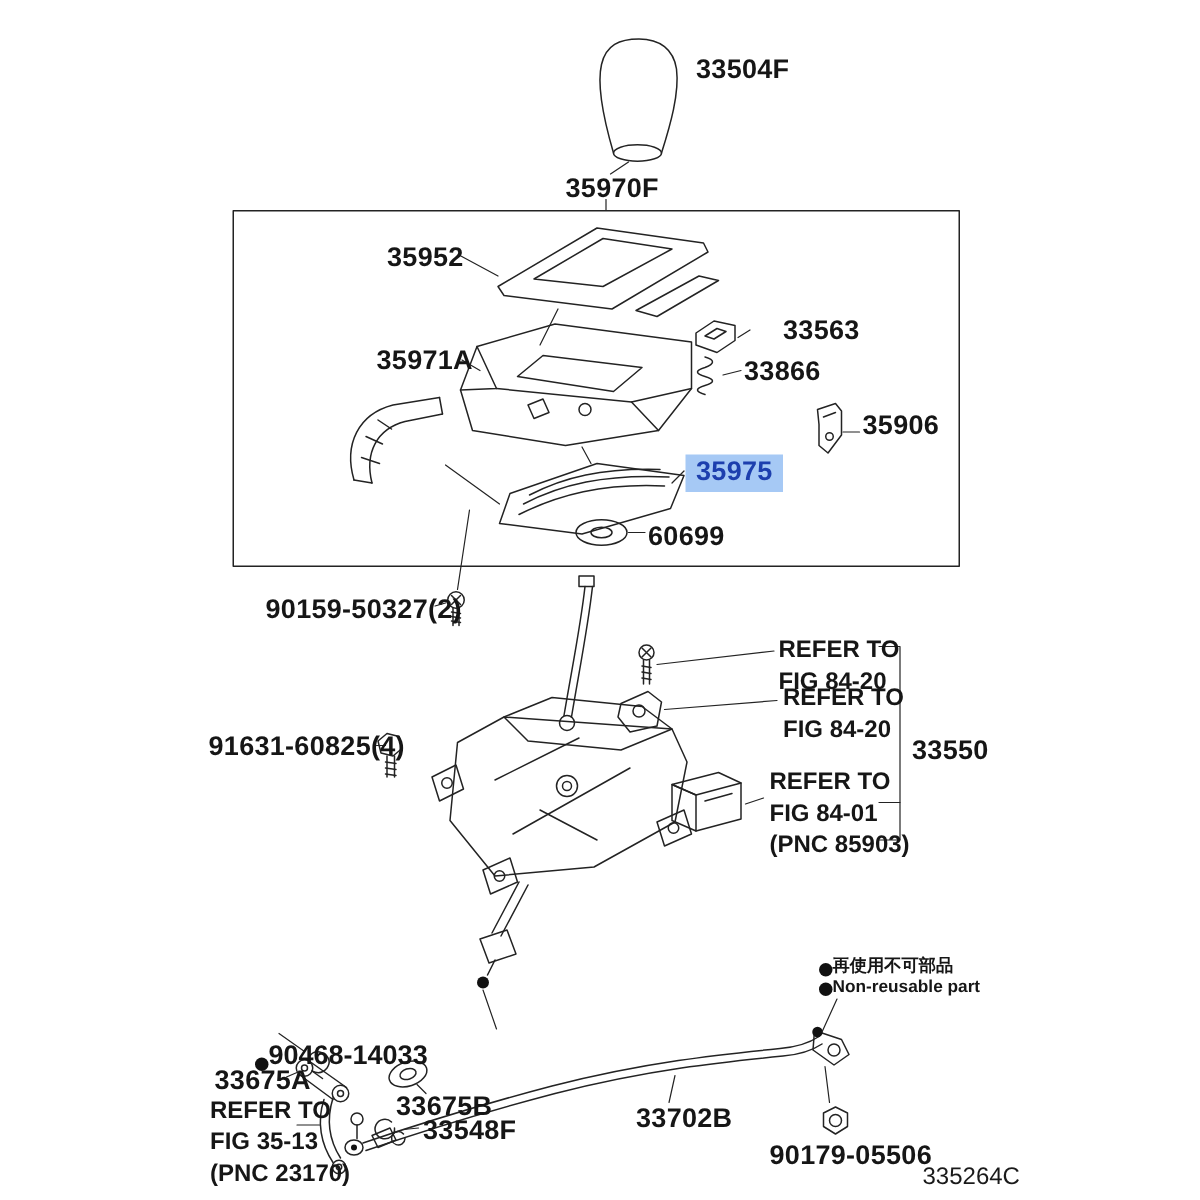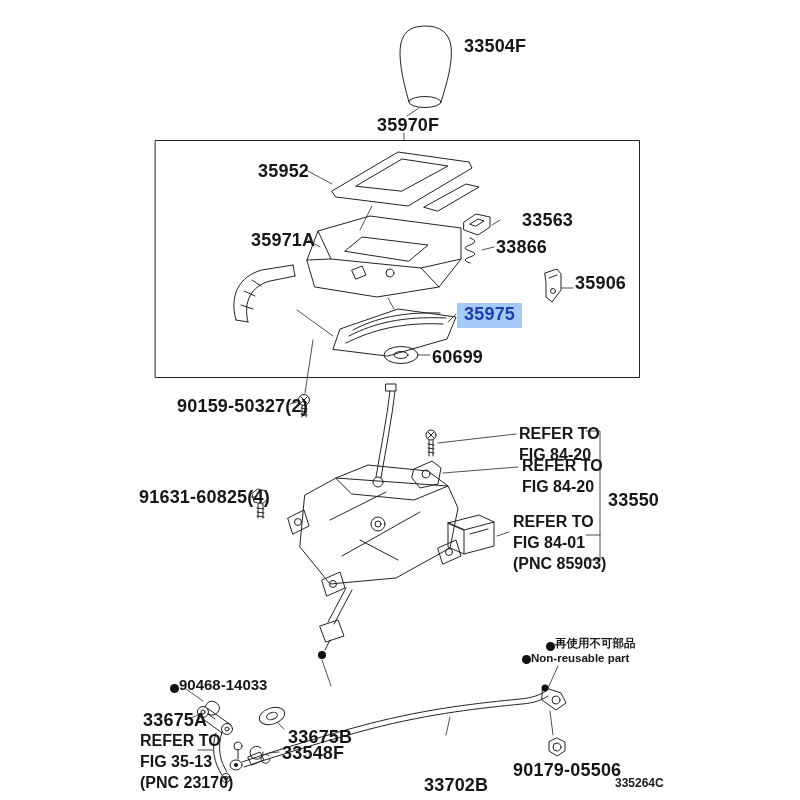--- a/index.html
+++ b/index.html
@@ -39,21 +39,21 @@
   }
   .legend-row {
     position:absolute; display:flex; align-items:flex-end; gap:0;
     font-size:11.5px; font-weight:bold; color:#161616; white-space:nowrap;
   }
   .dot {
     width:9px; height:9px; border-radius:50%;
     background:#111; display:inline-block; flex:0 0 auto;
   }
   .code {
-    position:absolute; font-size:12px; font-weight:bold; color:#1a1a1a;
+    position:absolute; font-size:16px; font-weight:normal; color:#1a1a1a;
     white-space:nowrap;
   }
 </style>
 </head>
 <body>
 
 <div class="canvas">
 
   <svg class="art" width="800" height="800" viewBox="0 0 800 800">
 
@@ -260,26 +260,26 @@
   <div class="plabel" style="left:251px;top:231px">35971A</div>
   <div class="plabel" style="left:522px;top:211px">33563</div>
   <div class="plabel" style="left:496px;top:238px">33866</div>
   <div class="plabel" style="left:575px;top:274px">35906</div>
   <div class="plabel hl" style="left:457px;top:303px">35975</div>
   <div class="plabel" style="left:432px;top:348px">60699</div>
   <div class="plabel" style="left:177px;top:397px">90159-50327(2)</div>
   <div class="plabel" style="left:139px;top:488px">91631-60825(4)</div>
   <div class="plabel" style="left:608px;top:491px">33550</div>
   <div class="plabel" style="left:143px;top:711px">33675A</div>
-  <div class="plabel" style="left:288px;top:728px">33675B</div>
+  <div class="plabel" style="left:264px;top:728px">33675B</div>
   <div class="plabel" style="left:282px;top:744px">33548F</div>
-  <div class="plabel" style="left:424px;top:776px">33702B</div>
+  <div class="plabel" style="left:424px;top:736px">33702B</div>
   <div class="plabel" style="left:513px;top:761px">90179-05506</div>
 
-  <div class="legend-row" style="left:170px;top:676px;font-size:15px">
+  <div class="legend-row" style="left:170px;top:693px;font-size:18px">
     <span class="dot"></span>
     <span>90468-14033</span>
   </div>
 
   <div class="note" style="left:519px;top:424px">
     <div>REFER TO</div>
     <div>FIG 84-20</div>
   </div>
   <div class="note" style="left:522px;top:456px">
     <div>REFER TO</div>
@@ -293,20 +293,20 @@
   <div class="note" style="left:140px;top:731px">
     <div>REFER TO</div>
     <div>FIG 35-13</div>
     <div>(PNC 23170)</div>
   </div>
 
   <div class="legend-row" style="left:546px;top:636px">
     <span class="dot"></span>
     <span>再使用不可部品</span>
   </div>
-  <div class="legend-row" style="left:522px;top:652px">
+  <div class="legend-row" style="left:546px;top:652px">
     <span class="dot"></span>
     <span>Non-reusable part</span>
   </div>
 
   <div class="code" style="left:615px;top:776px">335264C</div>
 
 </div>
 
 </body></html>

